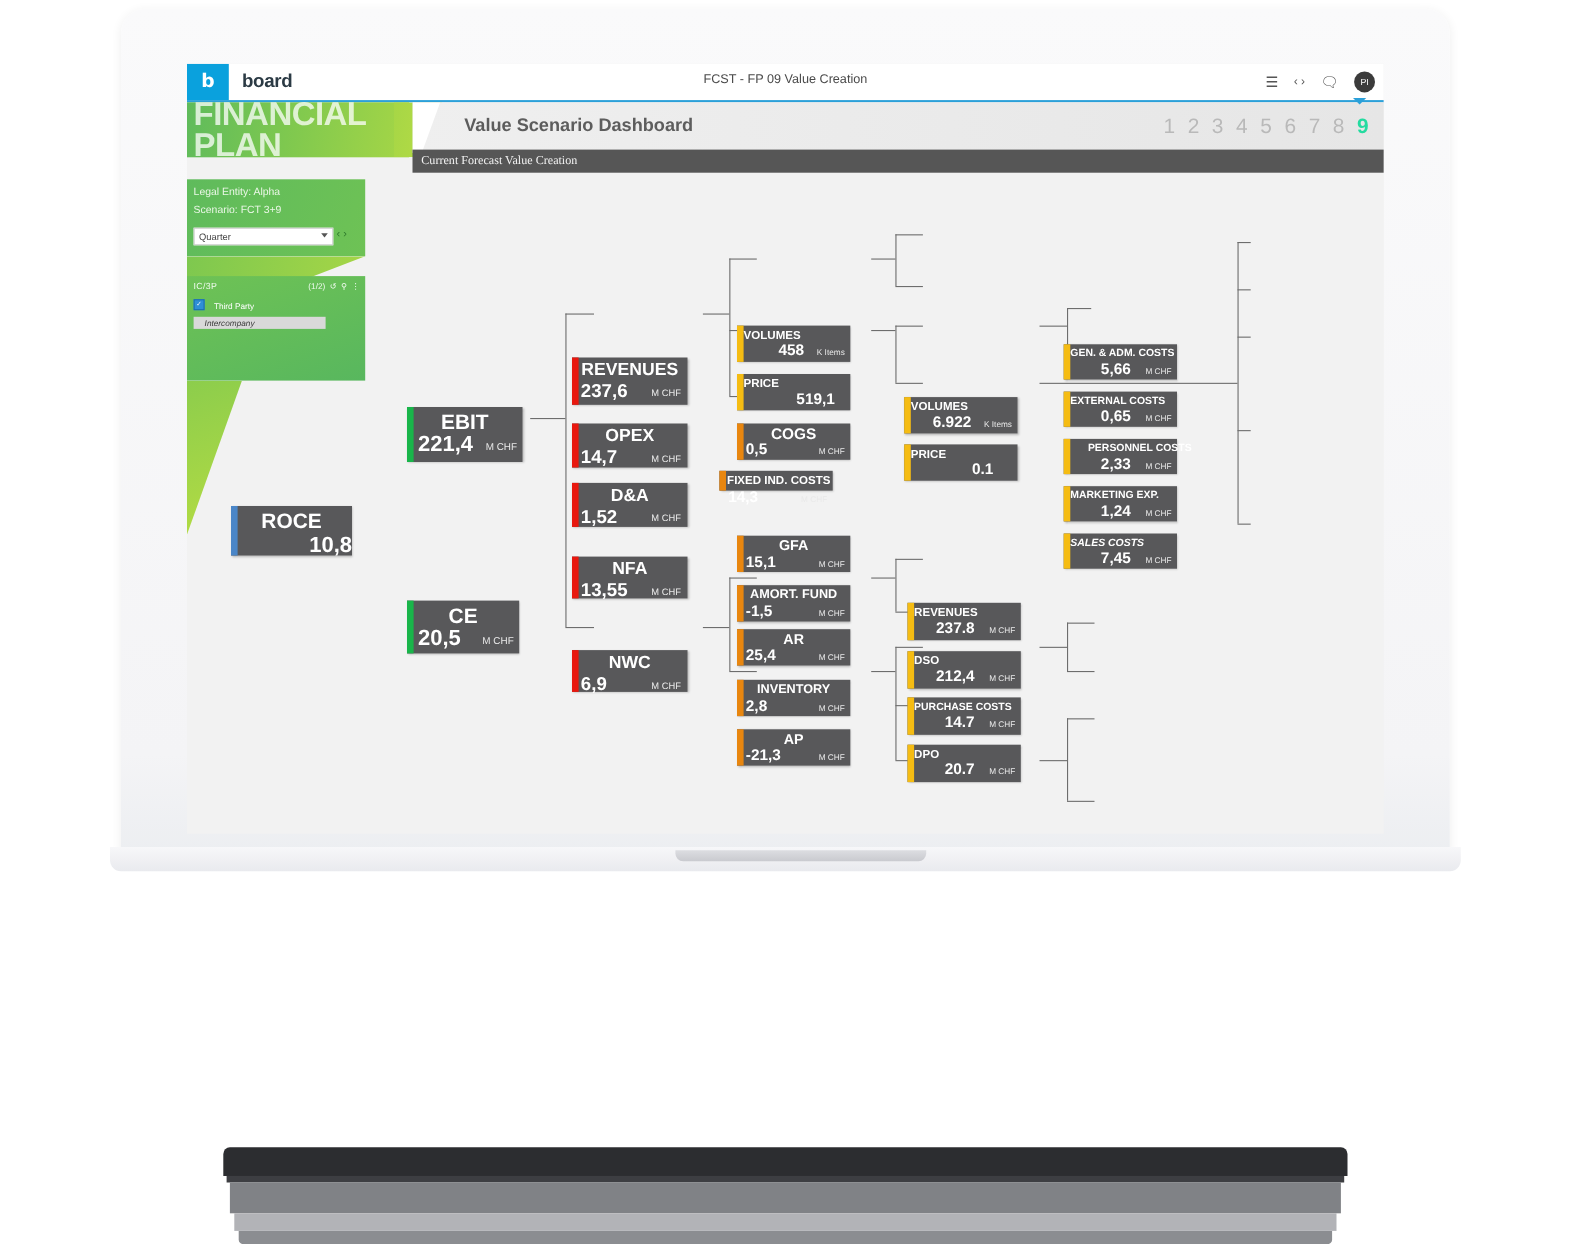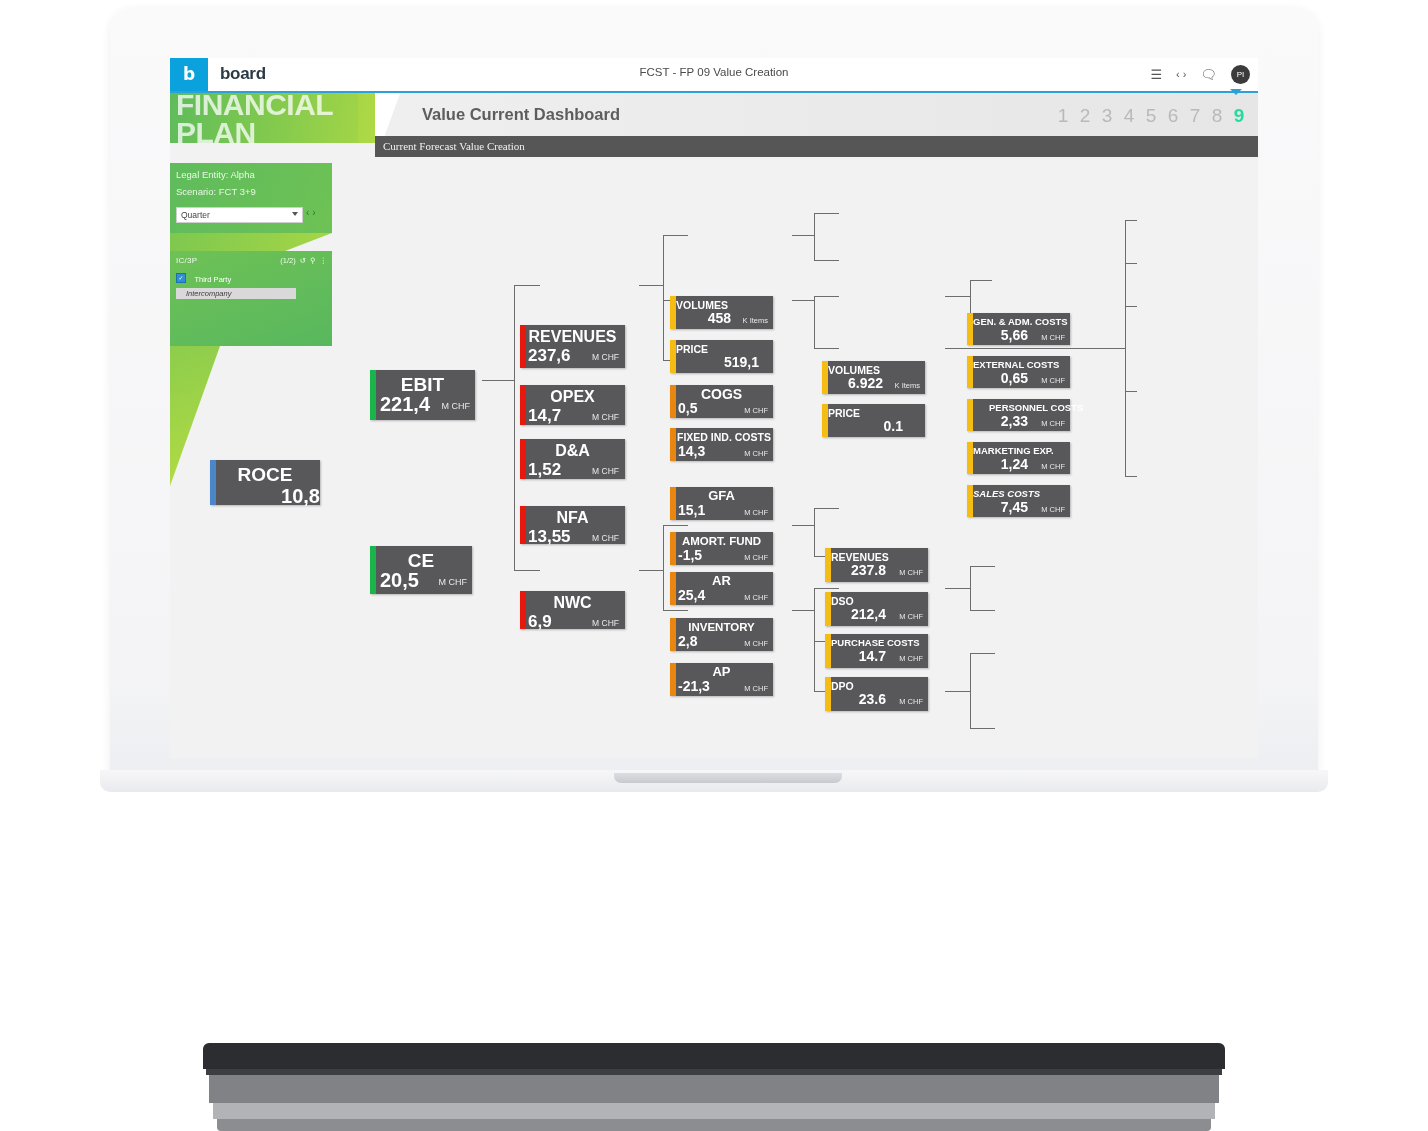--- a/index.html
+++ b/index.html
@@ -162,21 +162,21 @@
         <span class="pnum">4</span>
         <span class="pnum">5</span>
         <span class="pnum">6</span>
         <span class="pnum">7</span>
         <span class="pnum">8</span>
         <span class="pnum active">9</span>
         <div id="pn-caret"></div>
       </div>
     </div>
     <div id="title-slant"></div>
-    <div id="dash-title">Value Current Dashboard</div>
+    <div id="dash-title">Value Scenario Dashboard</div>
   </div>
 
   <div id="sub-bar">
     <span>Current Forecast Value Creation</span>
   </div>
 
   <div id="green-panel">
     <div class="lbl">Legal Entity: Alpha</div>
     <div class="lbl">Scenario: FCT 3+9</div>
     <div id="quarter-select">
@@ -337,21 +337,21 @@
       <div class="v" style="right:14px;">519,1</div>
     </div>
 
     <div class="node smc" style="left:500px;top:222px;width:103px;height:33px;">
       <div class="bar" style="background:#e8860f;"></div>
       <div class="t" style="font-size:14px;top:1px;">COGS</div>
       <div class="v" style="left:8px;right:auto;">0,5</div>
       <div class="u">M CHF</div>
     </div>
 
-    <div class="node smc" style="left:500px;top:265px;width:103px;height:33px;">
+    <div class="node smc" style="left:484px;top:265px;width:103px;height:18px;">
       <div class="bar" style="background:#e8860f;"></div>
       <div class="t" style="left:7px;right:auto;text-align:left;font-size:10.5px;">FIXED IND. COSTS</div>
       <div class="v" style="left:8px;right:auto;">14,3</div>
       <div class="u">M CHF</div>
     </div>
 
     <div class="node sm" style="left:652px;top:198px;width:103px;height:33px;">
       <div class="bar" style="background:#f5bc13;"></div>
       <div class="t">VOLUMES</div>
       <div class="v">6.922</div>
@@ -440,18 +440,18 @@
     </div>
     <div class="node sm" style="left:655px;top:471px;width:103px;height:34px;">
       <div class="bar" style="background:#f5bc13;"></div>
       <div class="t" style="font-size:9.5px;">PURCHASE COSTS</div>
       <div class="v">14.7</div>
       <div class="u">M CHF</div>
     </div>
     <div class="node sm" style="left:655px;top:514px;width:103px;height:34px;">
       <div class="bar" style="background:#f5bc13;"></div>
       <div class="t">DPO</div>
-      <div class="v">23.6</div>
+      <div class="v">20.7</div>
       <div class="u">M CHF</div>
     </div>
 
   </div>
 </div>
 
 </body></html>

